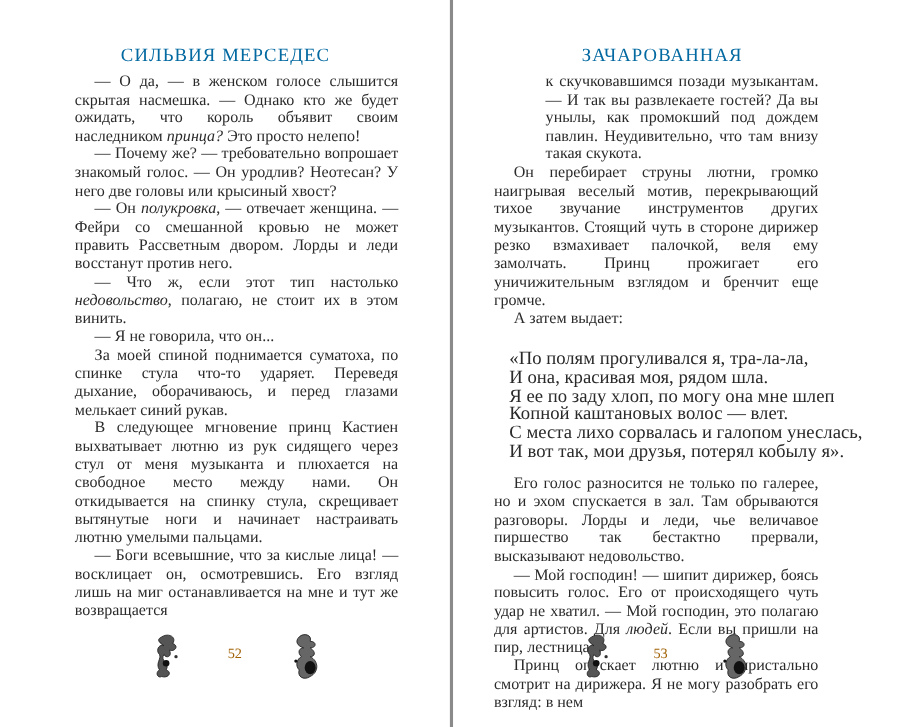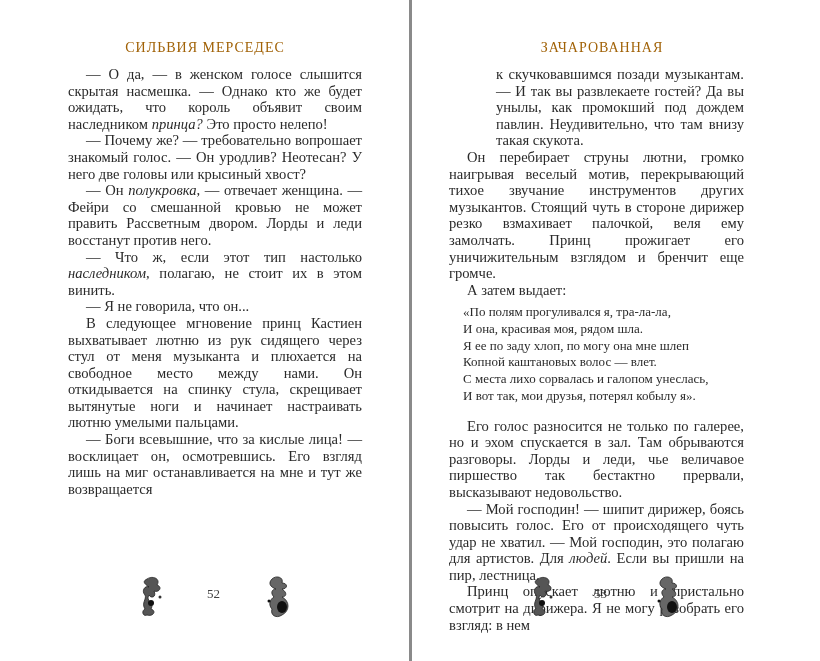--- a/index.html
+++ b/index.html
@@ -3,48 +3,49 @@
 <meta charset="utf-8">
 <style>
   html, body { margin:0; padding:0; background:#ffffff; }
   body { width:820px; height:661px; position:relative; overflow:hidden;
          font-family:"Liberation Serif","DejaVu Serif",serif; color:#2a2a2a; }
   .page { position:absolute; top:0; height:661px; background:#fff; }
   .page.left { left:0; width:410px; }
   .page.right { left:412px; width:380px; }
   .spine { position:absolute; left:409px; top:0; width:3px; height:661px; background:#8a8a8a; }
   .running-head { position:absolute; top:40px; width:100%; text-align:center;
-                  font-size:14px; letter-spacing:1px; color:#a16207; }
+                  font-size:17px; letter-spacing:1px; color:#0369a1; }
   .left .running-head { left:0; padding-left:0; }
   .text { position:absolute; font-size:14.6px; line-height:16.6px; text-align:justify; }
   .left .text { left:68px; top:66px; width:294px; }
   .right .text { left:37px; top:66px; width:295px; }
   .text p { margin:0; text-indent:18px; }
   .text p.noindent { text-indent:0;margin-left:47px; }
   .text i { }
-  .poem { margin:6px 0 13px 14px; font-size:13px; line-height:16.7px; text-align:left; text-indent:0; }
+  .poem { margin:20px 0 13px 14px; font-size:17px; line-height:16.7px; text-align:left; text-indent:0; }
   .poem div { white-space:nowrap; }
-  .folio { position:absolute; top:586px; font-size:13px; color:#404040; }
+  .folio { position:absolute; top:586px; font-size:13px; color:#a16207; }
   .left .folio { left:207px; }
   .right .folio { left:182px; }
   .ornament { position:absolute; top:575px; width:26px; height:44px; }
   .left .orn-l { left:139px; } .left .orn-r { left:266px; }
   .right .orn-l { left:118px; } .right .orn-r { left:244px; }
 </style>
 </head>
 <body>
 
 <div class="page left">
   <div class="running-head">СИЛЬВИЯ МЕРСЕДЕС</div>
   <div class="text">
     <p><span>— О да, — в женском голосе слышится скрытая насмешка. — Однако кто же будет ожидать, что король объявит своим наследником </span><i>принца?</i><span> Это просто нелепо!</span></p>
     <p>— Почему же? — требовательно вопрошает знакомый голос. — Он уродлив? Неотесан? У него две головы или крысиный хвост?</p>
     <p><span>— Он </span><i>полукровка</i><span>, — отвечает женщина. — Фейри со смешанной кровью не может править Рассветным двором. Лорды и леди восстанут против него.</span></p>
-    <p><span>— Что ж, если этот тип настолько </span><i>наследником</i><span>, полагаю, не стоит их в этом винить.</span></p>
+    <p><span>— Что ж, если этот тип настолько </span><i>недовольство</i><span>, полагаю, не стоит их в этом винить.</span></p>
     <p>— Я не говорила, что он...</p>
+    <p>За моей спиной поднимается суматоха, по спинке стула что-то ударяет. Переведя дыхание, оборачиваюсь, и перед глазами мелькает синий рукав.</p>
     <p>В следующее мгновение принц Кастиен выхватывает лютню из рук сидящего через стул от меня музыканта и плюхается на свободное место между нами. Он откидывается на спинку стула, скрещивает вытянутые ноги и начинает настраивать лютню умелыми пальцами.</p>
     <p>— Боги всевышние, что за кислые лица! — восклицает он, осмотревшись. Его взгляд лишь на миг останавливается на мне и тут же возвращается</p>
   </div>
   <svg class="ornament orn-l" viewBox="0 0 26 44">
     <path d="M8 4 C14 0 22 4 18 10 C24 12 20 18 15 16 C18 22 12 24 10 20 C6 26 16 28 12 34 C18 36 14 42 8 40 C4 42 2 36 6 34 C2 28 8 24 6 20 C2 16 6 10 10 12 C4 8 4 6 8 4Z" fill="#555" stroke="#222" stroke-width="0.8"></path>
     <circle cx="12" cy="28" r="3" fill="#111"></circle>
     <circle cx="21" cy="22" r="1.5" fill="#333"></circle>
   </svg>
   <div class="folio">52</div>
   <svg class="ornament orn-r" viewBox="0 0 26 44">

